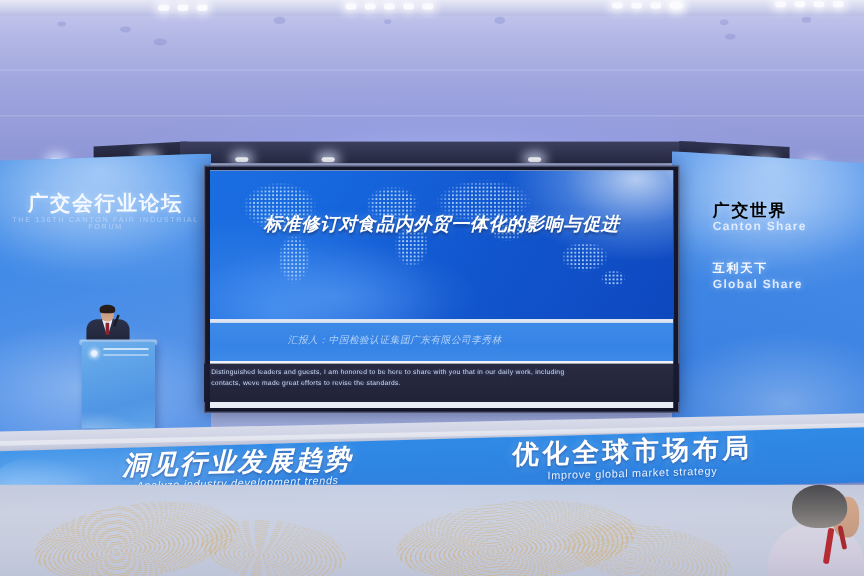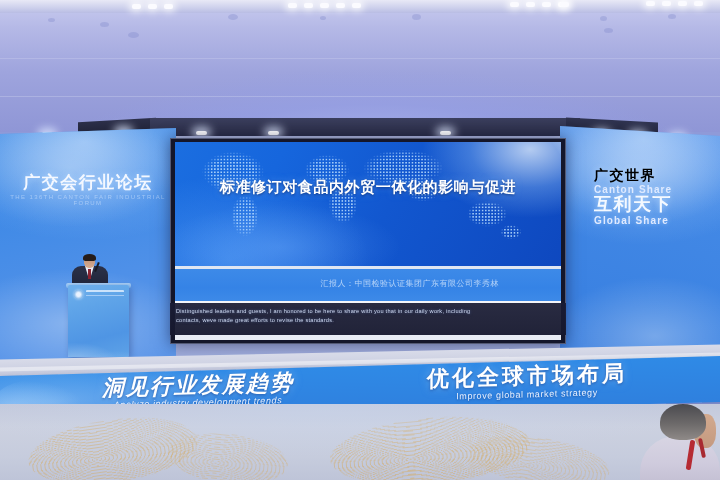--- a/index.html
+++ b/index.html
@@ -86,42 +86,42 @@
   
   .wall-left-text{
     position:absolute;left:8px;top:158px;width:160px;text-align:center;
     line-height:1;
   }
   .wl-line1{
     font-size:16px;font-weight:bold;color:#f2f7ff;letter-spacing:1px;
     text-shadow:0 0 6px rgba(180,215,255,.85);
   }
   .wl-line2{
-    font-size:17px;font-weight:bold;color:#f4f8ff;letter-spacing:1.5px;margin-top:16px;
+    font-size:17px;font-weight:bold;color:#f4f8ff;letter-spacing:1.5px;margin-top:3px;
     text-shadow:0 0 6px rgba(180,215,255,.85);
   }
   .wl-line3{
     font-size:6px;color:rgba(215,232,255,.52);letter-spacing:1.4px;margin-top:3px;
   }
 
   
   .wall-right-text{position:absolute;left:594px;top:168px;width:118px;line-height:1;}
   .wr-cn{font-size:14px;font-weight:bold;color:#000000;letter-spacing:1.5px;text-shadow:0 0 6px rgba(185,220,255,.9);}
   .wr-en{font-size:10px;font-weight:bold;color:#dfeaff;letter-spacing:1.1px;margin-top:3px;text-shadow:0 0 5px rgba(170,210,255,.75);}
-  .wr-cn2{font-size:18px;font-weight:bold;color:#f4f9ff;letter-spacing:1.5px;margin-top:0;text-shadow:0 0 6px rgba(185,220,255,.9);}
+  .wr-cn2{font-size:10px;font-weight:bold;color:#f4f9ff;letter-spacing:1.5px;margin-top:25px;text-shadow:0 0 6px rgba(185,220,255,.9);}
   .wr-en2{font-size:10px;font-weight:bold;color:#dfeaff;letter-spacing:1.1px;margin-top:3px;text-shadow:0 0 5px rgba(170,210,255,.75);}
 
   
   .screen-frame{
     position:absolute;left:170px;top:138px;width:394px;height:204px;
     background:#14162a;
     box-shadow:0 0 14px rgba(20,25,60,.55);
     border:1px solid rgba(200,215,255,.35);
   }
-  .screen-inner{position:absolute;left:4px;top:3px;width:386px;height:198px;background:#f4f6fb;overflow:hidden;}
+  .screen-inner{position:absolute;left:4px;top:3px;width:386px;height:198px;background:#f4f6fb;overflow:hidden;font-style:italic;}
 
   .slide-main{
     position:absolute;left:0;top:0;width:386px;height:124px;
     background:
       radial-gradient(ellipse 150px 95px at 92% 6%, rgba(235,245,255,.75) 0%, rgba(175,215,255,.3) 40%, rgba(120,175,250,0) 72%),
       radial-gradient(ellipse 200px 120px at 14% 95%, rgba(90,160,245,.55) 0%, rgba(60,120,225,0) 70%),
       linear-gradient(120deg,#1b6ee0 0%, #1666dd 25%, #1257cf 55%, #0e48bf 100%);
     overflow:hidden;
   }
   
@@ -150,22 +150,22 @@
     text-shadow:0 1px 3px rgba(10,45,120,.9), 0 0 7px rgba(130,190,255,.55);
     z-index:5;
   }
 
   .slide-sep{position:absolute;left:0;top:124px;width:386px;height:3px;background:#dfe6f2;}
   .slide-band{
     position:absolute;left:0;top:127px;width:386px;height:32px;
     background:linear-gradient(#3d8ae8,#3583e6 60%,#3d8ae8);
   }
   .slide-sub{
-    position:absolute;left:0;top:9px;width:308px;text-align:right;
-    font-size:8px;color:rgba(225,238,255,.72);letter-spacing:.5px;margin-left:16px;
+    position:absolute;left:0;top:9px;width:308px;text-align:center;
+    font-size:8px;color:rgba(225,238,255,.72);letter-spacing:.5px;
   }
   .slide-foot{position:absolute;left:0;top:159px;width:386px;height:39px;background:linear-gradient(#f3f5fa,#e8ecf4);}
 
   
   .caption-bar{
     position:absolute;left:170px;top:303px;width:396px;height:32px;
     background:linear-gradient(rgba(26,28,52,.93),rgba(22,24,46,.95));
     padding:4px 6px 0 6px;box-sizing:border-box;
   }
   .caption-text{

